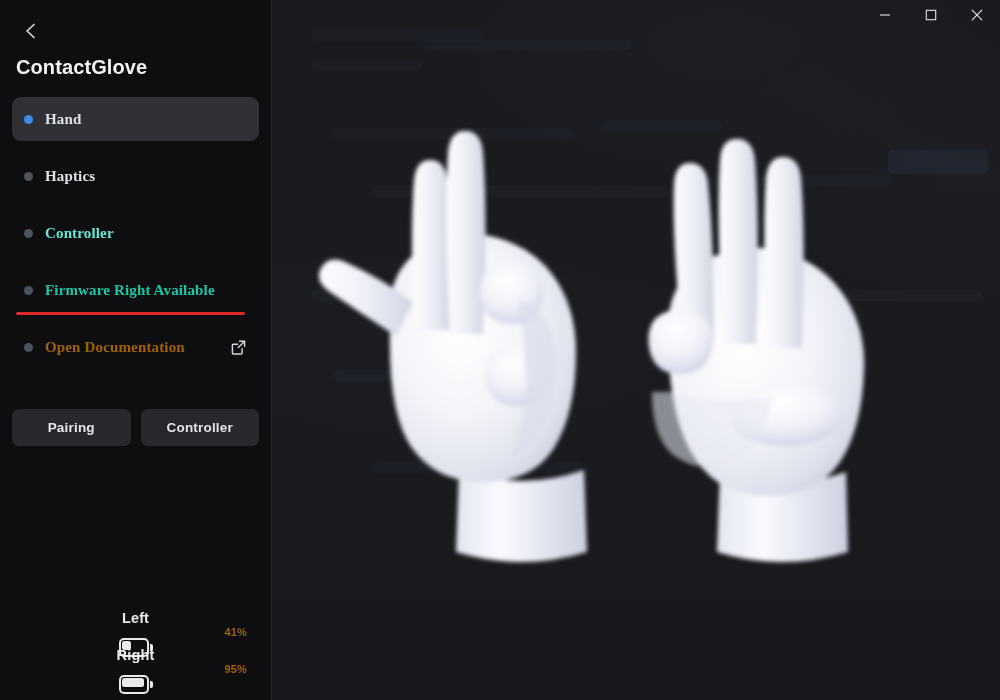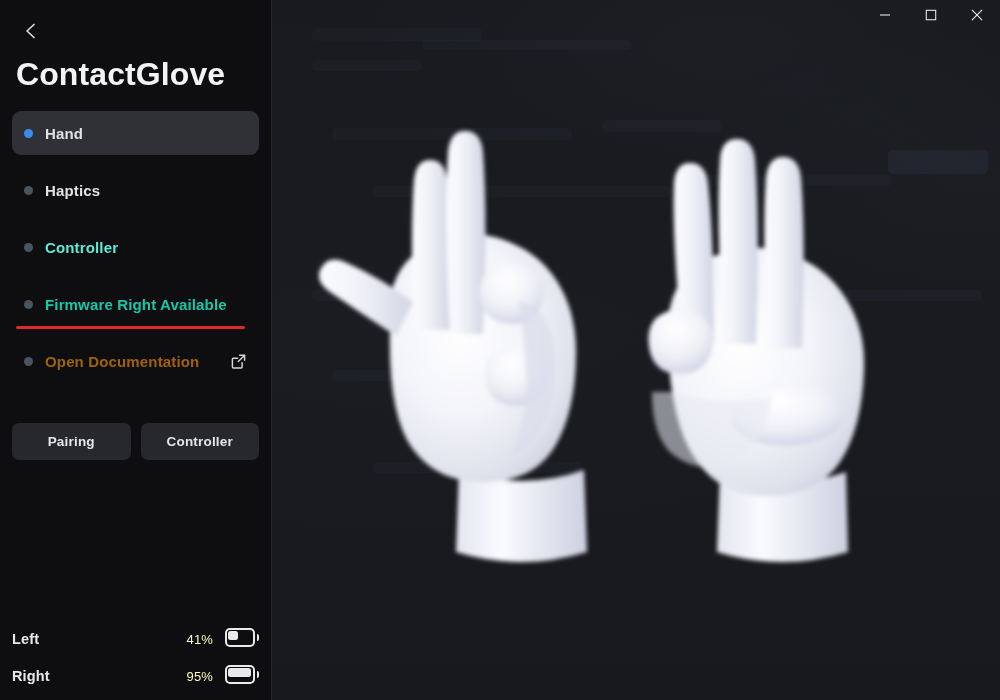--- a/index.html
+++ b/index.html
@@ -29,26 +29,26 @@
   .back-btn {
     position:absolute; left:12px; top:12px;
     width:38px; height:38px;
     display:flex; align-items:center; justify-content:center;
     cursor:pointer; border-radius:6px;
   }
   .back-btn svg { display:block; }
 
   .app-title {
     margin:56px 0 0 16px;
-    font-size:32px; font-weight:600;
+    font-size:20px; font-weight:600;
     color:#f2f3f5;
     letter-spacing:.1px;
   }
 
-  .nav { margin-top:18px; padding:0 12px; }
+  .nav { margin-top:18px; padding:0 12px;font-family:Liberation Serif, serif; }
   .nav-item {
     position:relative;
     display:flex; align-items:center;
     height:44px;
     padding:0 12px;
     border-radius:9px;
     cursor:pointer;
     margin-bottom:13px;
   }
   .nav-item.active { background:#303137; }
@@ -88,30 +88,31 @@
     cursor:pointer; letter-spacing:.2px;
     border:none;
   }
 
   
   .battery-area {
     margin-top:auto;
     padding:0 12px 16px 12px;
   }
   .bat-row {
-    display:flex; align-items:flex-end;
+    display:flex; align-items:center;
     height:37px;
+    flex-direction:column;
   }
   .bat-name {
     font-size:14.5px; font-weight:700; color:#e6e8ea;
     letter-spacing:.15px;
   }
   .bat-pct {
     margin-left:auto; margin-right:12px;
-    font-size:13px; font-weight:400; color:#fef9c3;
+    font-size:11px; font-weight:700; color:#a16207;
     letter-spacing:.15px;
   }
   .bat-ico { position:relative; width:34px; height:19px; flex:0 0 34px; }
   .bat-shell {
     position:absolute; left:0; top:0;
     width:30px; height:19px;
     border:2px solid #e8eaec;
     border-radius:5px;
   }
   .bat-fill {

